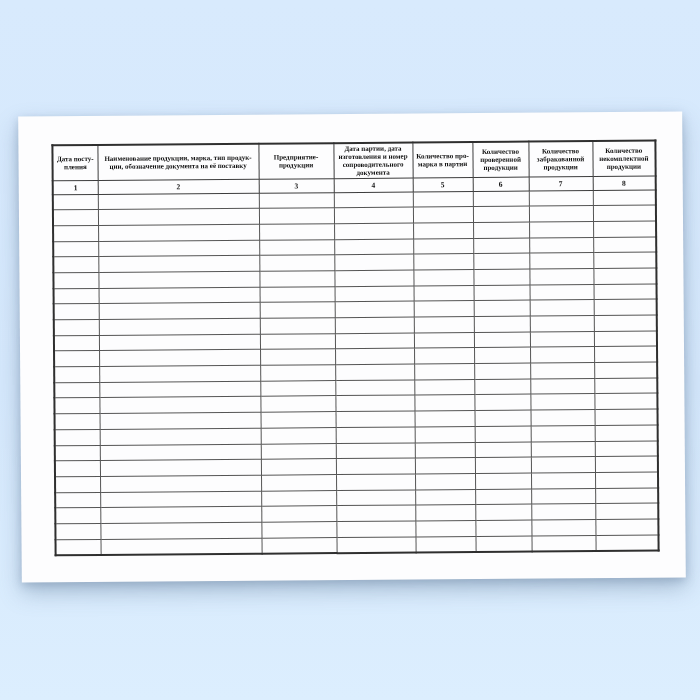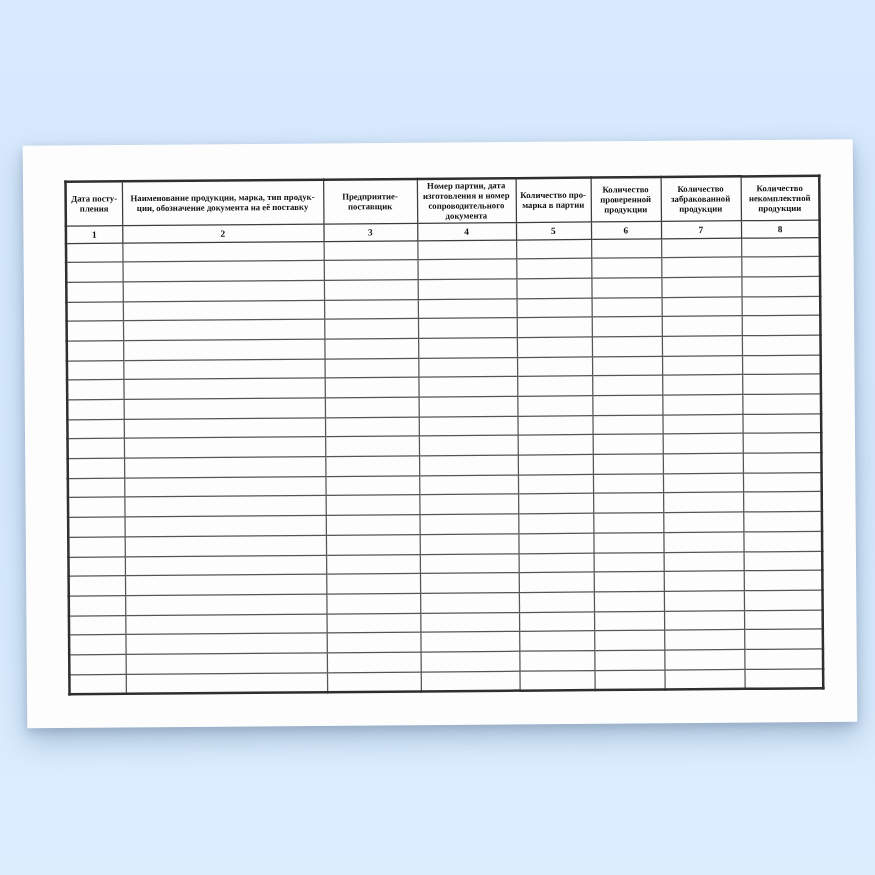--- a/index.html
+++ b/index.html
@@ -76,22 +76,22 @@
           <col style="width: 64px;">
           <col style="width: 63px;">
         </colgroup>
       <thead>
           <tr class="head-row">
             <th>Дата посту-
 пления</th>
             <th>Наименование продукции, марка, тип продук-
 ции, обозначение документа на её поставку</th>
             <th>Предприятие-
-поставщик</th>
-            <th>Номер партии, дата
+продукции</th>
+            <th>Дата партии, дата
 изготовления и номер
 сопроводительного
 документа</th>
             <th>Количество про-
 марка в партии</th>
             <th>Количество
 проверенной
 продукции</th>
             <th>Количество
 забракованной

